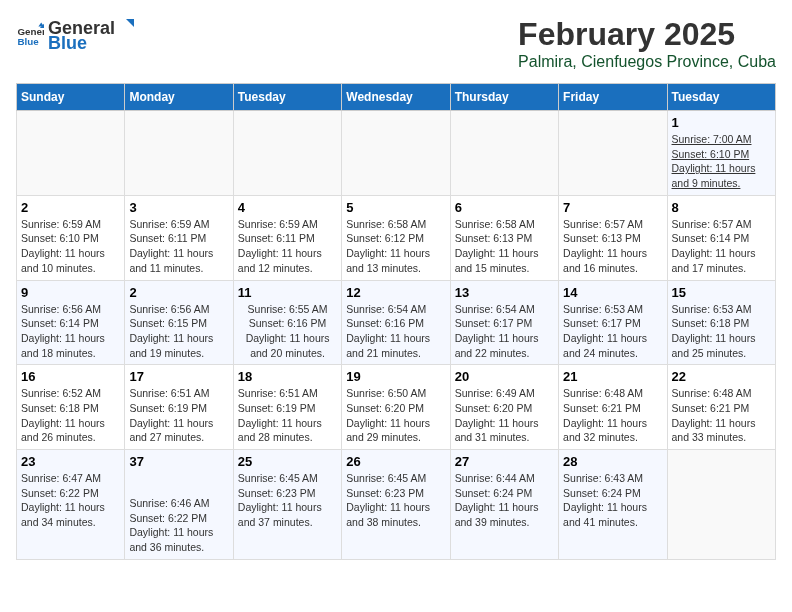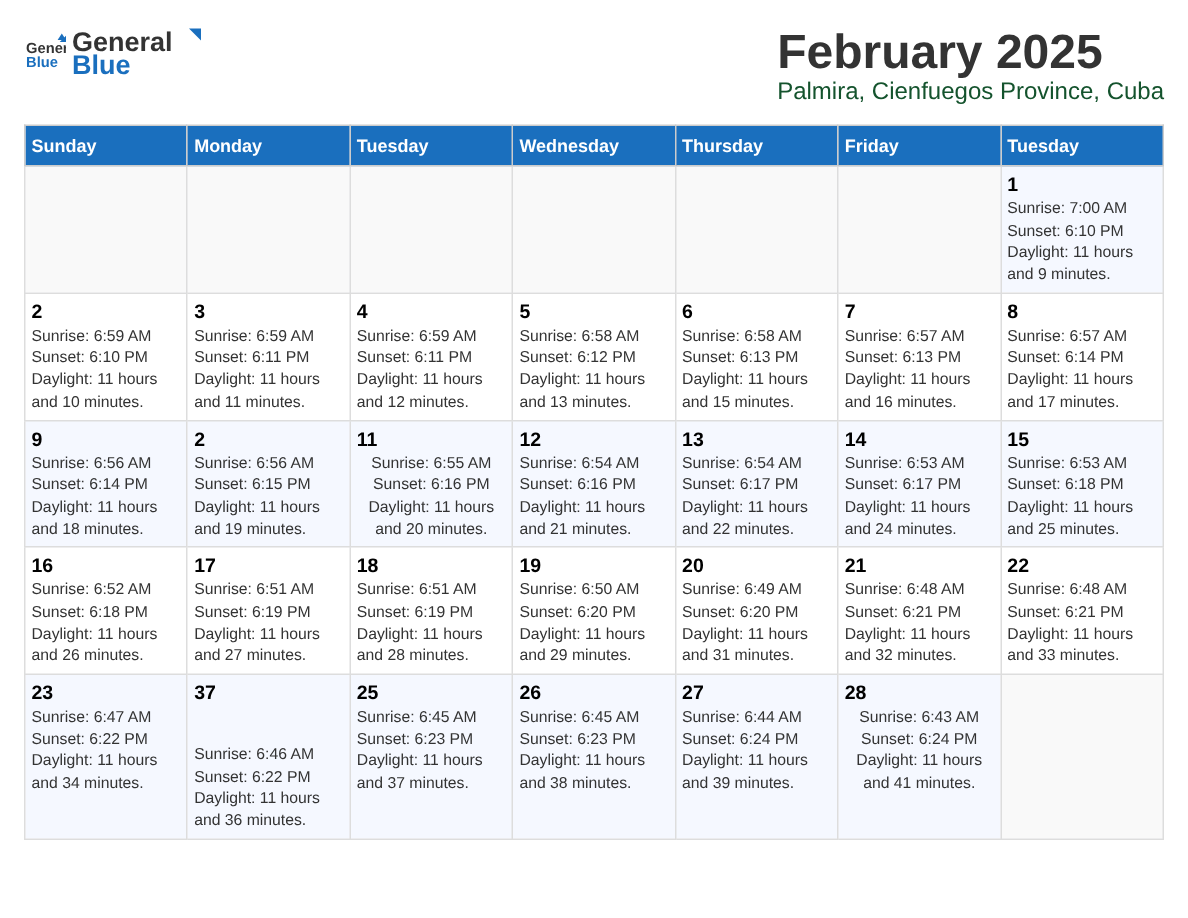--- a/index.html
+++ b/index.html
@@ -137,21 +137,21 @@
   <tbody id="calendar-body">
   <tr>
         <td class="empty-cell"></td>
         <td class="empty-cell"></td>
         <td class="empty-cell"></td>
         <td class="empty-cell"></td>
         <td class="empty-cell"></td>
         <td class="empty-cell"></td>
         <td>
           <span class="day-number">1</span>
-          <div class="day-info" style="white-space: pre-line;">Sunrise: 7:00 AM
+          <div class="day-info" style="white-space: pre-line; text-decoration: underline;">Sunrise: 7:00 AM
 Sunset: 6:10 PM
 Daylight: 11 hours
 and 9 minutes.</div>
         </td>
       </tr>
       <tr>
         <td>
           <span class="day-number">2</span>
           <div class="day-info" style="white-space: pre-line;">Sunrise: 6:59 AM
 Sunset: 6:10 PM
@@ -334,21 +334,21 @@
         </td>
         <td>
           <span class="day-number">27</span>
           <div class="day-info" style="white-space: pre-line;">Sunrise: 6:44 AM
 Sunset: 6:24 PM
 Daylight: 11 hours
 and 39 minutes.</div>
         </td>
         <td>
           <span class="day-number">28</span>
-          <div class="day-info" style="white-space: pre-line; text-align: center;">Sunrise: 6:43 AM
+          <div class="day-info" style="white-space: pre-line;">Sunrise: 6:43 AM
 Sunset: 6:24 PM
 Daylight: 11 hours
 and 41 minutes.</div>
         </td>
         <td class="empty-cell"></td>
       </tr>
     </tbody>
 </table>
 
 </body></html>

